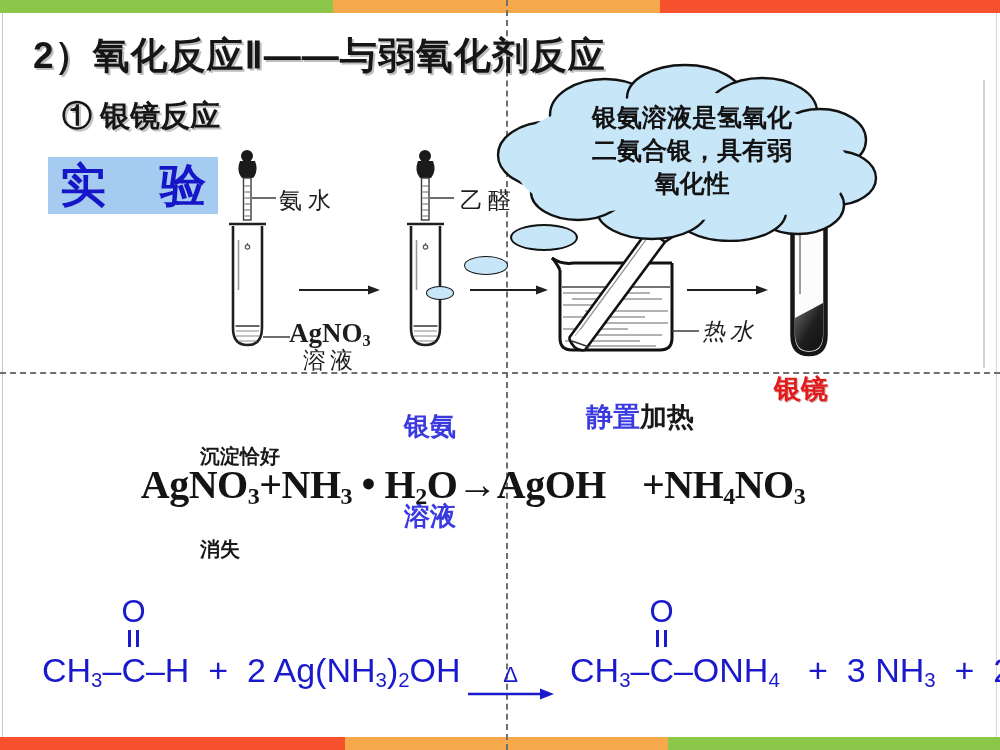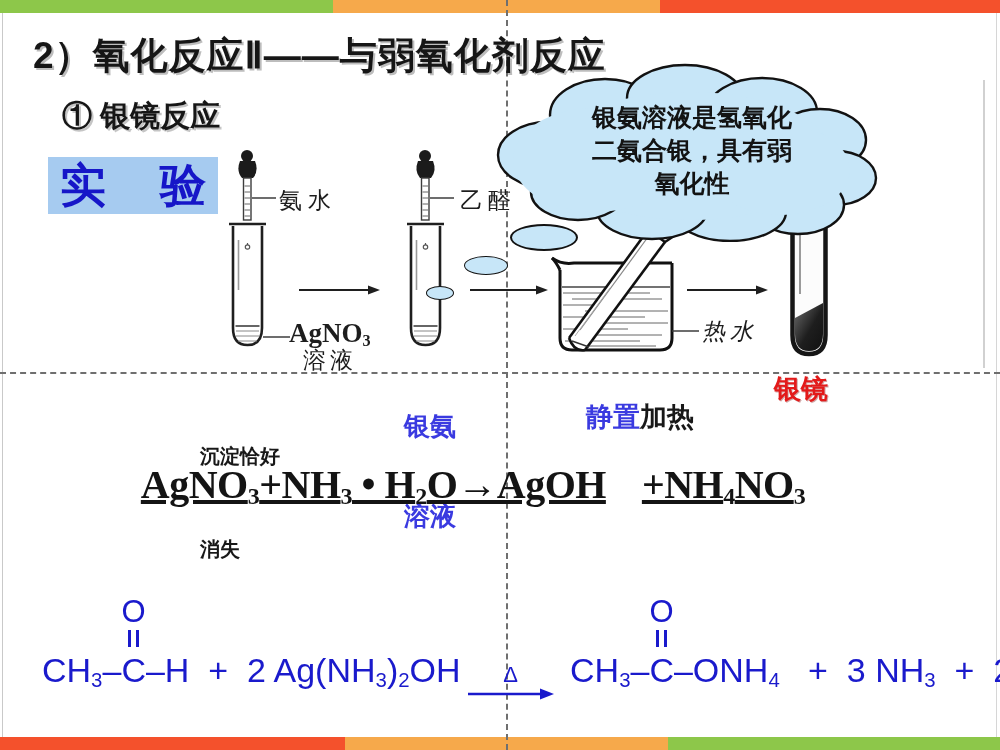--- a/index.html
+++ b/index.html
@@ -68,21 +68,21 @@
   .cap-silverammonia { left:404px; top:351px; font-size:26px; line-height:30px; color:var(--label-blue); }
   .cap-stand { left:556px; top:368px; font-size:27px; }
   .cap-stand .blue { color:var(--label-blue); }
   .cap-stand .black { color:#181818; }
   .cap-mirror { left:774px; top:371px; font-size:27px; color:var(--label-red);
                 text-shadow:1px 1px 0 rgba(120,0,0,.35); }
 
   
   .eq { position:absolute; font-family:"Liberation Serif", serif; font-weight:bold;
         color:#141414; white-space:pre; z-index:5; letter-spacing:-0.5px; }
-  .eq1 { left:0; top:461px; width:946px; text-align:center; font-size:40px;text-decoration:underline; }
+  .eq1 { left:0; top:461px; width:946px; text-align:center; font-size:40px; }
   .eq2 { left:0; top:534px; width:960px; text-align:center; font-size:40px; }
   .sub { font-size:0.6em; vertical-align:-0.24em; }
   .sup { font-size:0.6em; vertical-align:0.5em; }
 
   .eq3 { position:absolute; left:42px; top:596px; font-size:34px; color:var(--eq-blue);
          white-space:pre; z-index:5; font-family:"Liberation Sans", sans-serif; }
   .atomstack { display:inline-block; text-align:center; vertical-align:baseline; }
   .atomstack .o-atom { display:block; font-size:31px; line-height:1.05; }
   .atomstack .dbond { display:block; width:11px; height:17px; box-sizing:border-box;
                       border-left:3px solid currentColor; border-right:3px solid currentColor;

